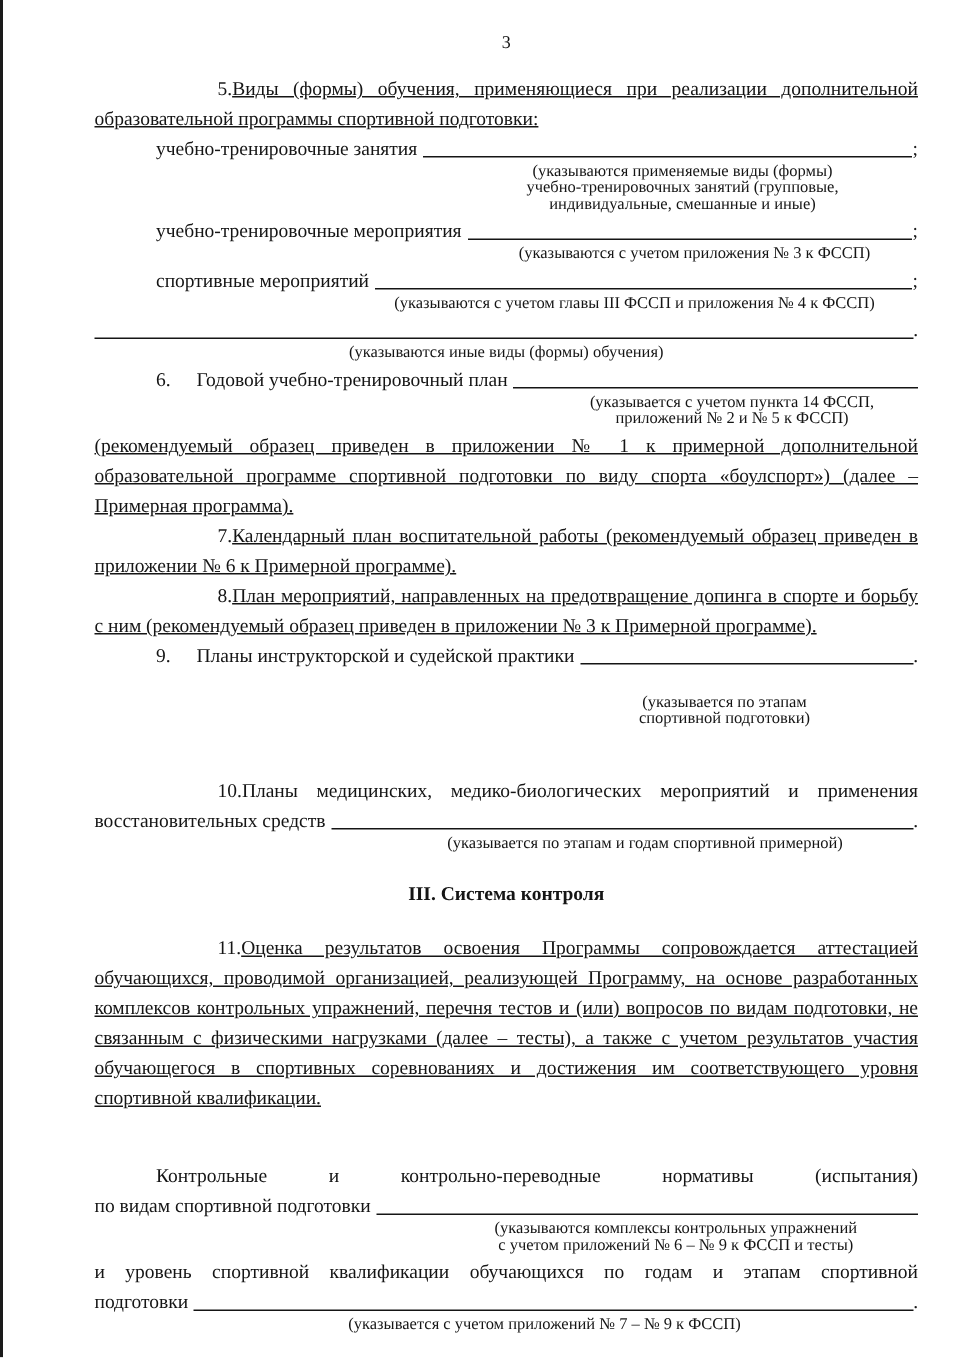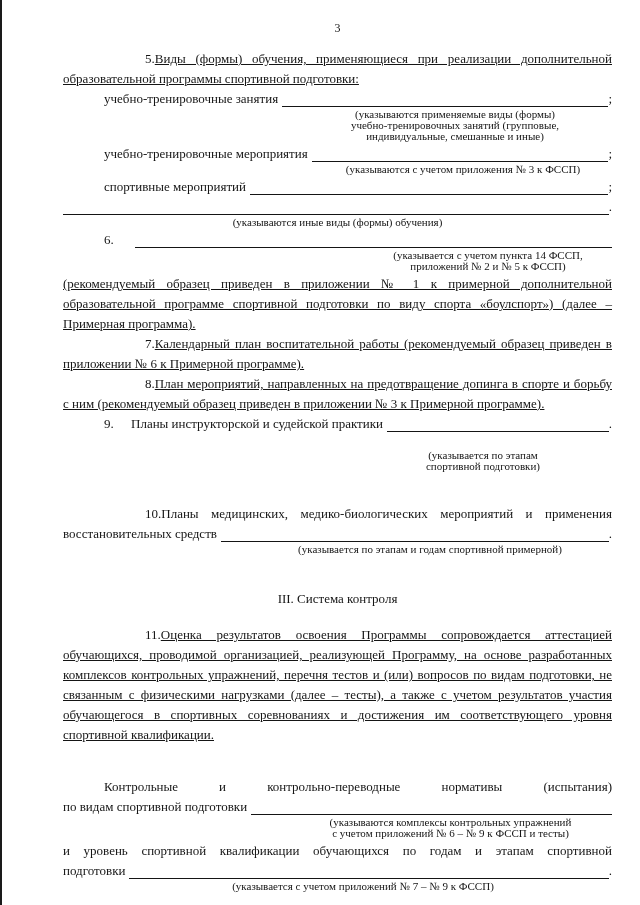--- a/index.html
+++ b/index.html
@@ -17,38 +17,38 @@
   .page-edge { position:absolute; left:0; top:0; width:2px; height:100%; background:#1a1a1a; }
   .page-num { text-align:center; font-size:12px; line-height:16px; margin-bottom:13px; }
 
   .para { text-align:justify; line-height:20px; text-indent:41px;text-decoration:underline; }
   .para.noindent { text-indent:0; }
   .pnum { display:inline-block; min-width:27px; }
 
   .jline { text-align:justify; text-align-last:justify; line-height:20px; }
   .jline.indent { text-indent:41px;margin-top:32px; }
 
-  .fill-row { display:flex; align-items:center; line-height:20px; }
+  .fill-row { display:flex; align-items:flex-start; line-height:20px; }
   .fill-row.indent { padding-left:41px; }
   .fill-row .lbl { white-space:nowrap; }
   .fill-row .ul { flex:1 1 auto; border-bottom:1px solid #151515; height:16px; margin-left:4px; min-width:20px; }
   .fill-row .punct { white-space:pre; }
 
   .note { font-size:11px; line-height:11px; text-align:center; color:#151515; margin-bottom:2px; }
   .note-f1  { margin-left:283px; width:218px; }
   .note-f2  { margin-left:240px; width:320px; }
   .note-f3  { margin-left:150px; width:420px; }
   .note-f4  { width:549px; }
   .note-p6  { margin-left:300px; width:250px; }
   .note-p9  { margin-left:340px; width:160px;margin-top:16px; }
   .note-p10 { margin-left:167px; width:400px; }
   .note-p12a{ margin-left:265px; width:245px; }
   .note-p12b{ margin-left:60px;  width:480px; }
 
-  .heading { text-align:center; font-weight:normal; line-height:20px; margin:34px 0 16px 0; }
+  .heading { text-align:center; font-weight:bold; line-height:20px; margin:18px 0 16px 0; }
 </style>
 </head>
 <body>
 
 <div class="page">
   <div class="page-edge"></div>
 
   <div class="page-num">3</div>
 
   <p class="para"><span class="pnum">5.</span><span>Виды (формы) обучения, применяющиеся при реализации дополнительной образовательной программы спортивной подготовки:</span></p>
@@ -65,29 +65,31 @@
     <span class="ul"></span>
     <span class="punct">;</span>
   </div>
   <div class="note note-f2">(указываются с учетом приложения № 3 к ФССП)</div>
 
   <div class="fill-row indent">
     <span class="lbl">спортивные мероприятий</span>
     <span class="ul"></span>
     <span class="punct">;</span>
   </div>
+  <div class="note note-f3">(указываются с учетом главы III ФССП и приложения № 4 к ФССП)</div>
 
   <div class="fill-row">
     <span class="ul" style="margin-left:0;"></span>
     <span class="punct">.</span>
   </div>
   <div class="note note-f4">(указываются иные виды (формы) обучения)</div>
 
   <div class="fill-row indent">
     <span class="pnum">6.</span>
+    <span class="lbl">Годовой учебно-тренировочный план</span>
     <span class="ul"></span>
   </div>
   <div class="note note-p6">(указывается с учетом пункта 14 ФССП, приложений № 2 и № 5 к ФССП)</div>
 
   <p class="para noindent">(рекомендуемый образец приведен в приложении № 1 к примерной дополнительной образовательной программе спортивной подготовки по виду спорта «боулспорт») (далее – Примерная программа).</p>
 
   <p class="para"><span class="pnum">7.</span><span>Календарный план воспитательной работы (рекомендуемый образец приведен в приложении № 6 к Примерной программе).</span></p>
 
   <p class="para"><span class="pnum">8.</span><span>План мероприятий, направленных на предотвращение допинга в спорте и борьбу с ним (рекомендуемый образец приведен в приложении № 3 к Примерной программе).</span></p>
 

